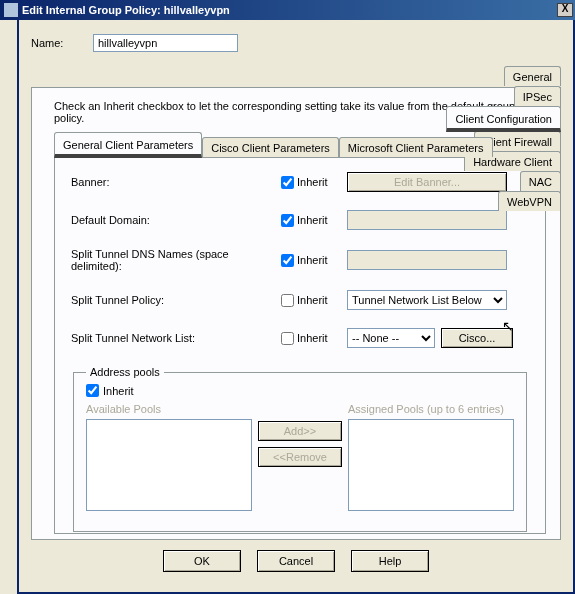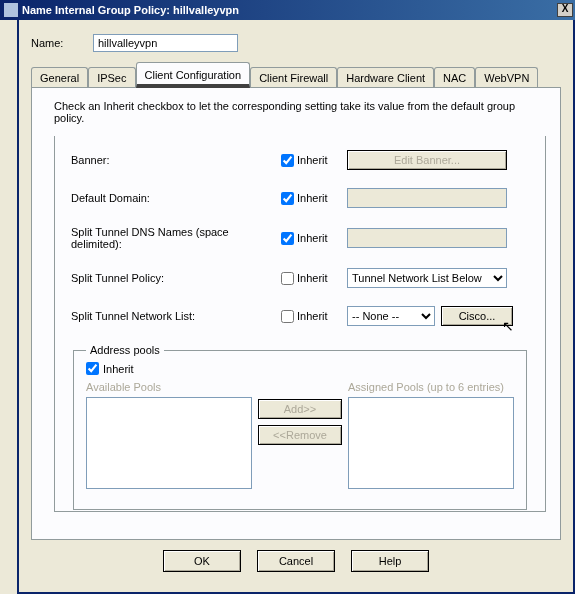--- a/index.html
+++ b/index.html
@@ -64,20 +64,21 @@
     font-family: inherit;
     font-size: 11px;
     background: #fff;
   }
   .tabs {
     display: flex;
     align-items: flex-end;
     border-bottom: 1px solid #919b9c;
     position: relative;
     height: 22px;
+    flex-direction: column;
   }
   .tab {
     padding: 4px 8px 3px 8px;
     border: 1px solid #919b9c;
     border-bottom: none;
     border-radius: 3px 3px 0 0;
     background: #ece9d8;
     margin-right: 0;
     cursor: pointer;
     position: relative;
@@ -196,21 +197,21 @@
     top: 318px;
     pointer-events: none;
     font-size: 14px;
   }
 </style>
 </head>
 <body>
 
 <div class="titlebar">
   <span class="icon"></span>
-  <span class="title">Name Internal Group Policy: hillvalleyvpn</span>
+  <span class="title">Edit Internal Group Policy: hillvalleyvpn</span>
   <span class="closebtn">X</span>
 </div>
 
 <div class="window-body">
   <div class="name-row">
     <label>Name:</label>
     <input type="text" value="hillvalleyvpn" style="">
   </div>
 
   <div class="tabs">
@@ -219,20 +220,25 @@
     <div class="tab active">Client Configuration</div>
     <div class="tab">Client Firewall</div>
     <div class="tab">Hardware Client</div>
     <div class="tab">NAC</div>
     <div class="tab">WebVPN</div>
   </div>
 
   <div class="tab-page">
     <div class="instr">Check an Inherit checkbox to let the corresponding setting take its value from the default group policy.</div>
 
+    <div class="subtabs">
+      <div class="tab active">General Client Parameters</div>
+      <div class="tab">Cisco Client Parameters</div>
+      <div class="tab">Microsoft Client Parameters</div>
+    </div>
 
     <div class="subtab-page">
 
       <div class="form-row">
         <span class="lbl">Banner:</span>
         <span class="inherit-col">
           <input type="checkbox" checked="" style="">
           <span>Inherit</span>
         </span>
         <span class="val-col">

